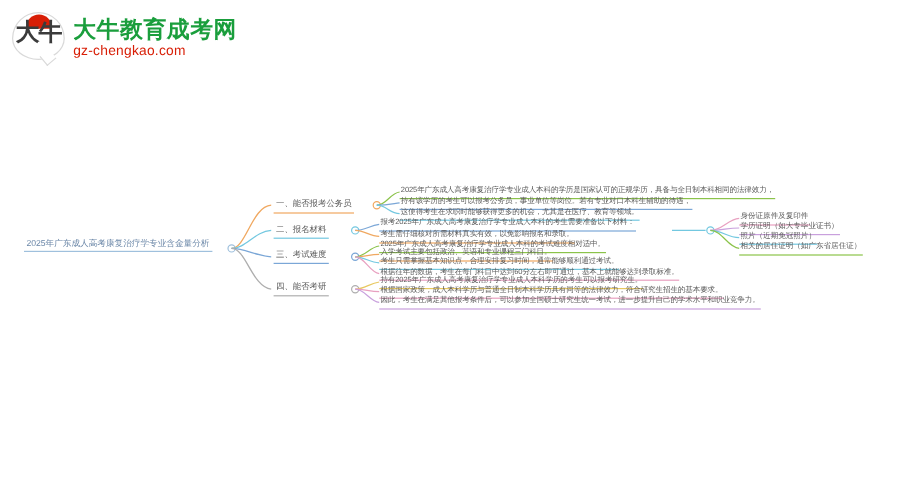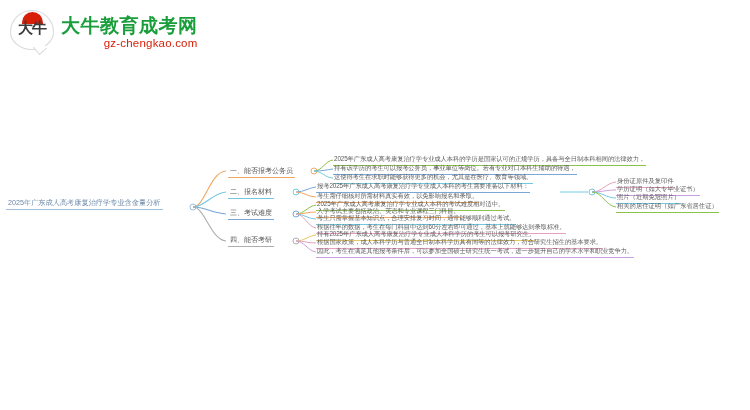--- a/index.html
+++ b/index.html
@@ -20,35 +20,35 @@
     position:absolute;left:25px;top:33px;width:9px;height:9px;background:#fff;
     border-right:1.6px solid #d9d9d9;border-bottom:1.6px solid #d9d9d9;
     transform:rotate(50deg);
   }
   #logo-mark .redcap{
     position:absolute;left:12px;top:2px;width:21px;height:12px;
     background:#d81e06;border-radius:11px 11px 0 0;
   }
   #logo-mark .cn{
     position:absolute;left:0;top:10px;width:44px;text-align:center;
-    font-size:15px;line-height:15px;font-weight:bold;color:#3b3b3b;letter-spacing:-1px;
+    font-size:20px;line-height:15px;font-weight:bold;color:#3b3b3b;letter-spacing:-1px;
   }
-  #logo-text{display:flex;flex-direction:column;justify-content:center;text-align:right;}
+  #logo-text{display:flex;flex-direction:column;justify-content:center;}
   #logo-title{font-size:19px;line-height:21px;font-weight:bold;color:#1a9e3c;letter-spacing:.5px;}
   #logo-url{font-size:11.5px;line-height:14px;font-weight:normal;color:#d81e06;letter-spacing:.2px;}
 
   
   #mindmap{position:absolute;left:0;top:0;width:750px;height:410px;}
   #edges{position:absolute;left:0;top:0;width:750px;height:410px;pointer-events:none;}
 
   .node{position:absolute;white-space:nowrap;color:#4a4a4a;}
 
   
   #root-node{
-    left:6px;top:198px;font-size:7.2px;line-height:10px;color:#6b87a8;
+    left:20px;top:198px;font-size:7.2px;line-height:10px;color:#6b87a8;
     border-bottom:1px solid #9fc0dd;padding:0 2px 1px 2px;
   }
 
   
   .branch-label{
     font-size:7px;line-height:10px;color:#585858;
     border-bottom:1px solid #bbb;padding:0 2px 1px 2px;
   }
   #b1{left:228px;top:166px;border-bottom-color:#f0a860;}
   #b2{left:228px;top:187px;border-bottom-color:#73c8e0;}

